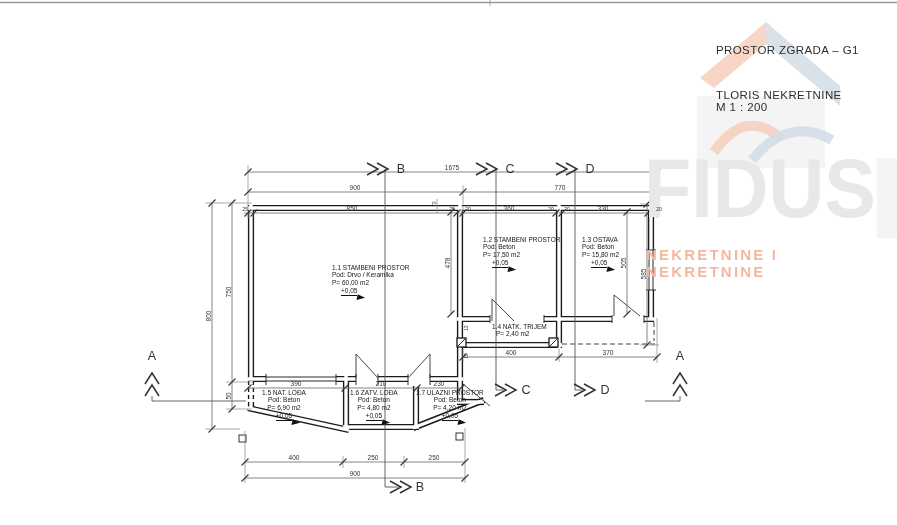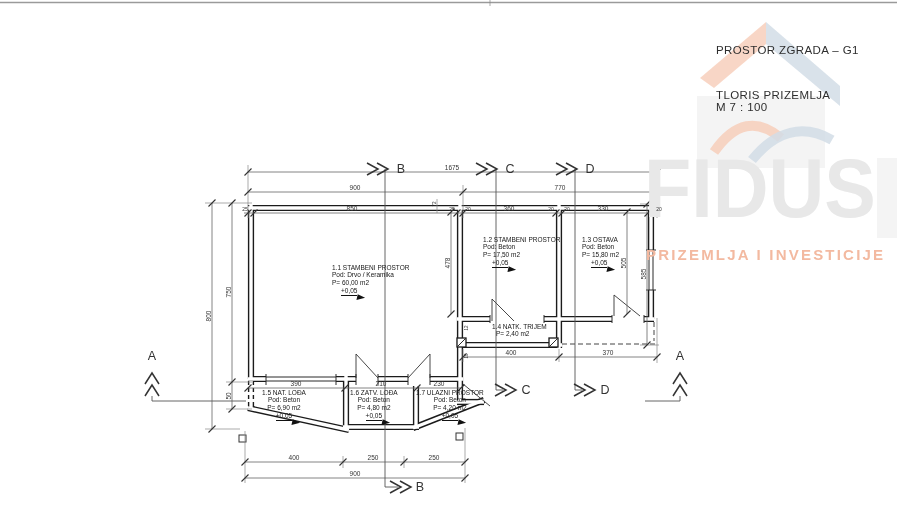--- a/index.html
+++ b/index.html
@@ -160,25 +160,25 @@
         M566,163 L577,169 L566,175 M556,163 L567,169 L556,175
         M400,481 L411,487 L400,493 M390,481 L401,487 L390,493
         M505,384 L516,390 L505,396 M495,384 L506,390 L495,396
         M584,384 L595,390 L584,396 M574,384 L585,390 L574,396
         M145,384 L152,373 L159,384 M145,396 L152,385 L159,396
         M673,384 L680,373 L687,384 M673,396 L680,385 L687,396"></path>
     </g>
   </svg>
 
   <div class="brand">FIDUS</div>
-  <div class="tagline">PRIZEMLJA I INVESTICIJE</div>
+  <div class="tagline">NEKRETNINE I NEKRETNINE</div>
 
   <div class="txt title" style="left:716px;top:44px">PROSTOR ZGRADA – G1</div>
-  <div class="txt title" style="left:716px;top:89px">TLORIS PRIZEMLJA</div>
-  <div class="txt title" style="left:716px;top:101px">M 7 : 100</div>
+  <div class="txt title" style="left:716px;top:89px">TLORIS NEKRETNINE</div>
+  <div class="txt title" style="left:716px;top:101px">M 1 : 200</div>
 
   <span class="sec" style="left:401px;top:169px">B</span>
   <span class="sec" style="left:510px;top:169px">C</span>
   <span class="sec" style="left:590px;top:169px">D</span>
   <span class="sec" style="left:420px;top:487px">B</span>
   <span class="sec" style="left:526px;top:390px">C</span>
   <span class="sec" style="left:605px;top:390px">D</span>
   <span class="sec" style="left:152px;top:356px">A</span>
   <span class="sec" style="left:680px;top:356px">A</span>
 

